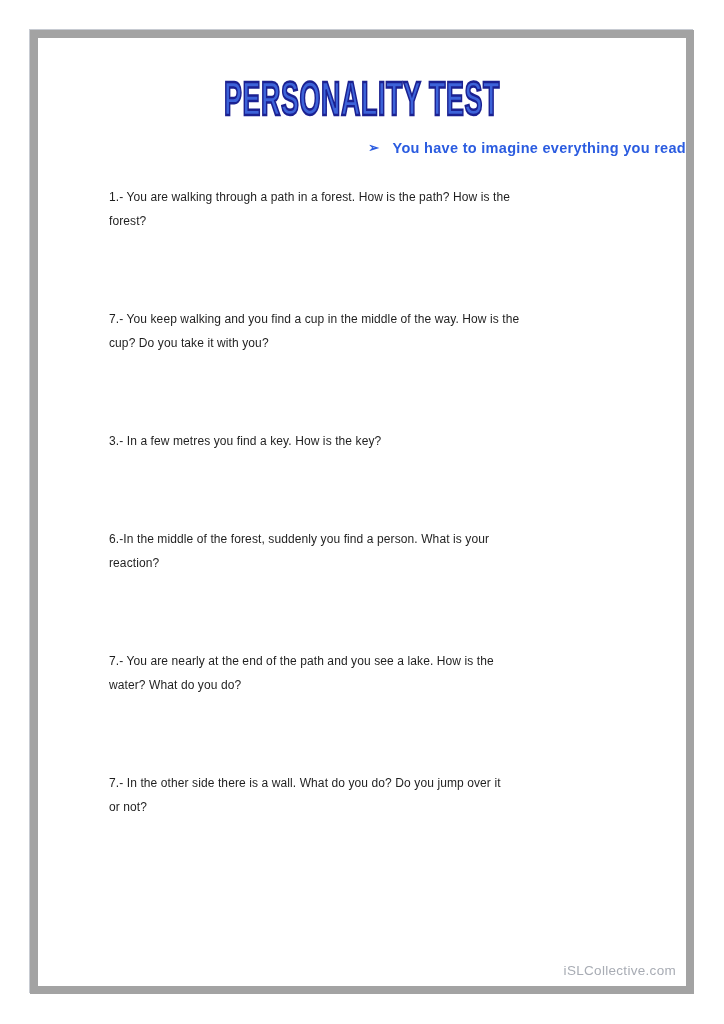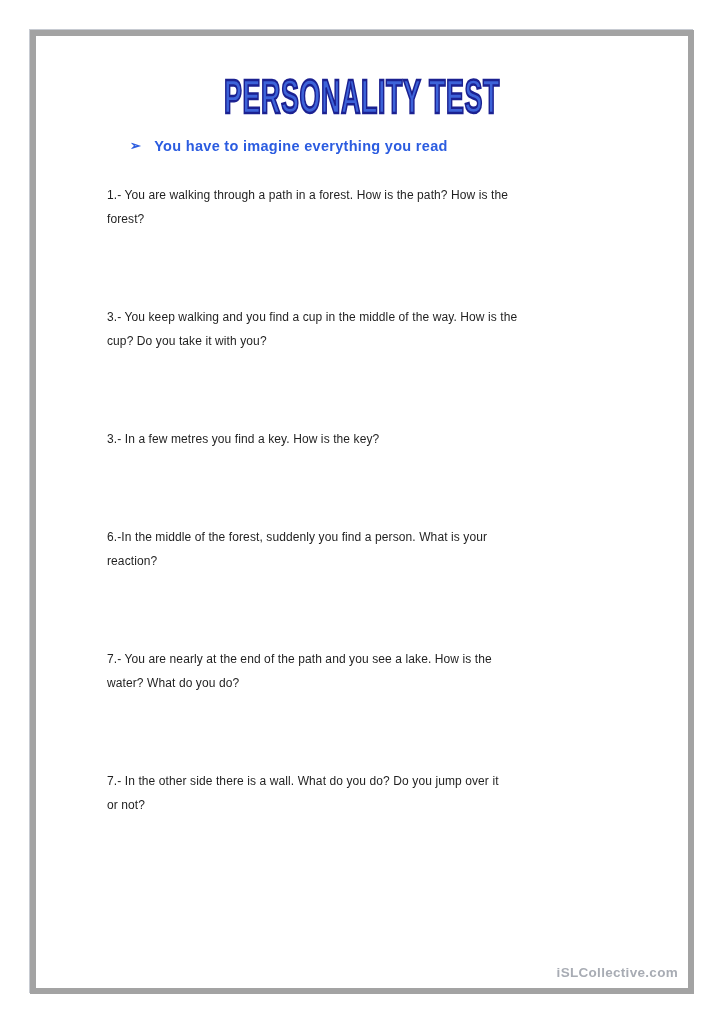--- a/index.html
+++ b/index.html
@@ -15,21 +15,21 @@
     font-family: "Liberation Sans", sans-serif;
     overflow: hidden;
   }
   .frame {
     position: absolute;
     left: 30px;
     top: 30px;
     width: 664px;
     height: 964px;
     box-sizing: border-box;
-    border: 6px solid #a3a3a3;
+    border: 8px solid #a3a3a3;
     box-shadow: -1px -1px 0 rgba(130,140,155,0.45);
     background: #ffffff;
   }
   .title {
     margin: 36px 0 0 0;
     text-align: center;
     font-family: "Liberation Sans", sans-serif;
     font-weight: bold;
     font-size: 48px;
     line-height: 1.05;
@@ -39,20 +39,21 @@
     transform: scaleX(0.56);
     transform-origin: 50% 50%;
     white-space: nowrap;
   }
   .instruction {
     margin: 16px 0 0 94px;
     color: #2b5ce0;
     font-weight: bold;
     font-size: 14.5px;
     letter-spacing: 0.3px;
+    text-align: right;
   }
   .instruction .bullet {
     display: inline-block;
     margin-right: 13px;
     font-size: 13px;
     transform: translateY(-1px);
   }
   .questions {
     margin: 29px 0 0 71px;
     width: 585px;
@@ -66,41 +67,41 @@
     margin: 0 0 74px 0;
   }
   .question:last-child {
     margin-bottom: 0;
   }
   .watermark {
     position: absolute;
     right: 10px;
     bottom: 8px;
     color: #a8acb4;
-    font-weight: bold;
+    font-weight: normal;
     font-size: 13.5px;
     letter-spacing: 0.3px;
   }
 </style>
 </head>
 <body>
 
 <div class="sheet">
   <div class="frame">
 
     <h1 class="title">PERSONALITY TEST</h1>
 
     <div class="instruction">
       <span class="bullet">➢</span><span>You have to imagine everything you read</span>
     </div>
 
     <div class="questions">
       <p class="question">1.- You are walking through a path in a forest. How is the path? How is the
 forest?</p>
-      <p class="question">3.- You keep walking and you find a cup in the middle of the way. How is the
+      <p class="question">7.- You keep walking and you find a cup in the middle of the way. How is the
 cup? Do you take it with you?</p>
       <p class="question">3.- In a few metres you find a key. How is the key?</p>
       <p class="question">6.-In the middle of the forest, suddenly you find a person. What is your
 reaction?</p>
       <p class="question">7.- You are nearly at the end of the path and you see a lake. How is the
 water? What do you do?</p>
       <p class="question">7.- In the other side there is a wall. What do you do? Do you jump over it
 or not?</p>
     </div>
 

